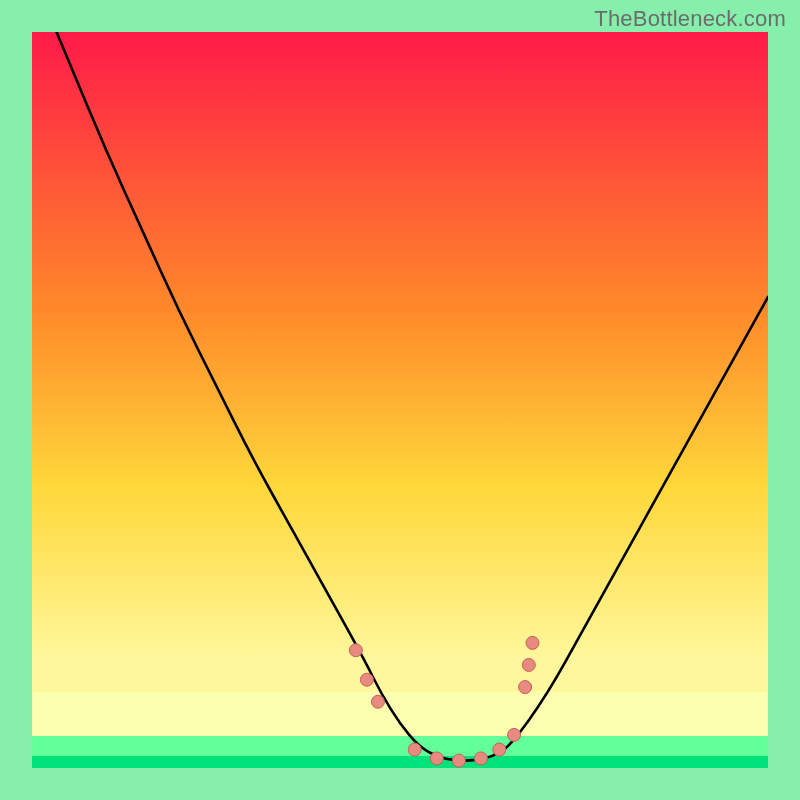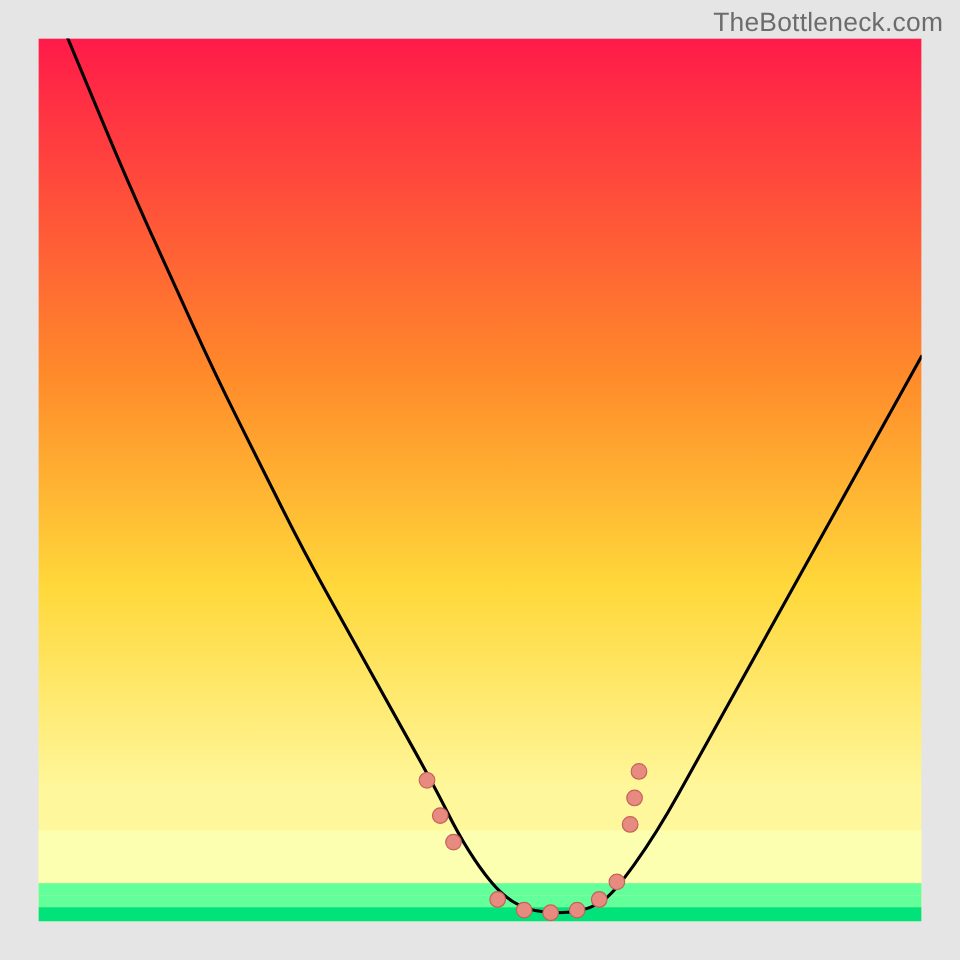--- a/index.html
+++ b/index.html
@@ -8,21 +8,21 @@
     width: 800px;
     height: 800px;
     overflow: hidden;
     background: #000;
     font-family: Arial, Helvetica, sans-serif;
   }
   .outer {
     position: relative;
     width: 800px;
     height: 800px;
-    background: #e5e5e5;
+    background: #86efac;
   }
   .plot {
     position: absolute;
     left: 32px;
     top: 32px;
     width: 736px;
     height: 736px;
     
   }
   .watermark {

